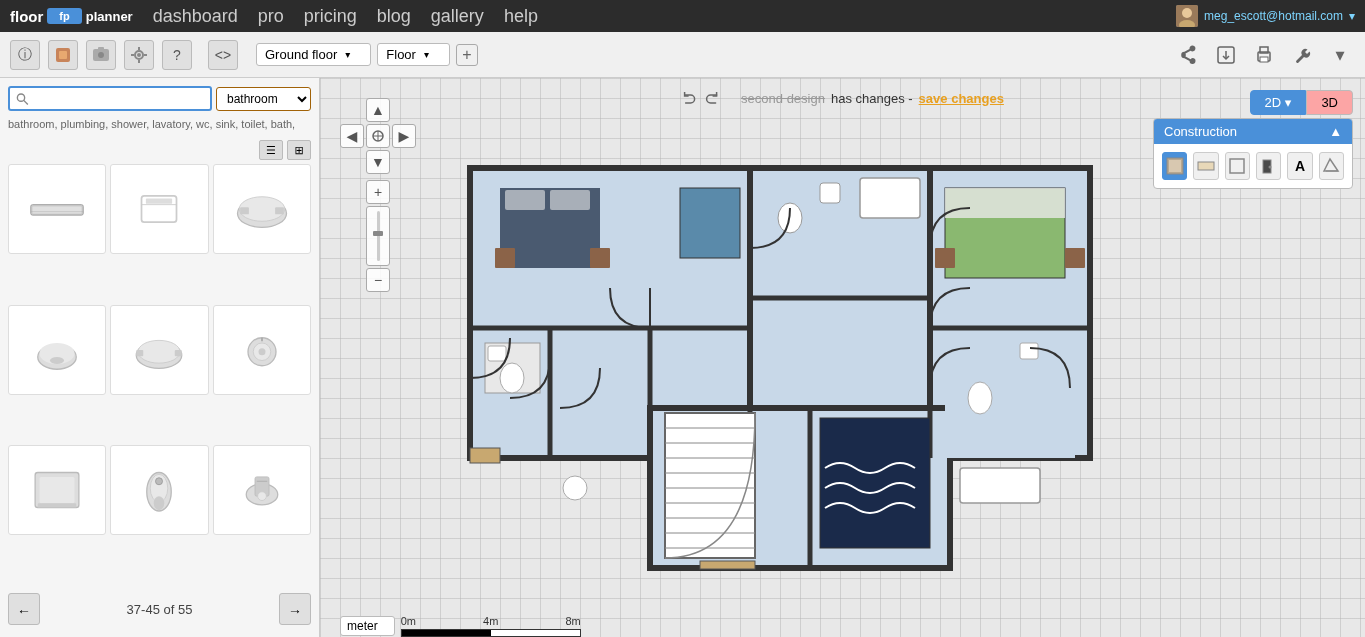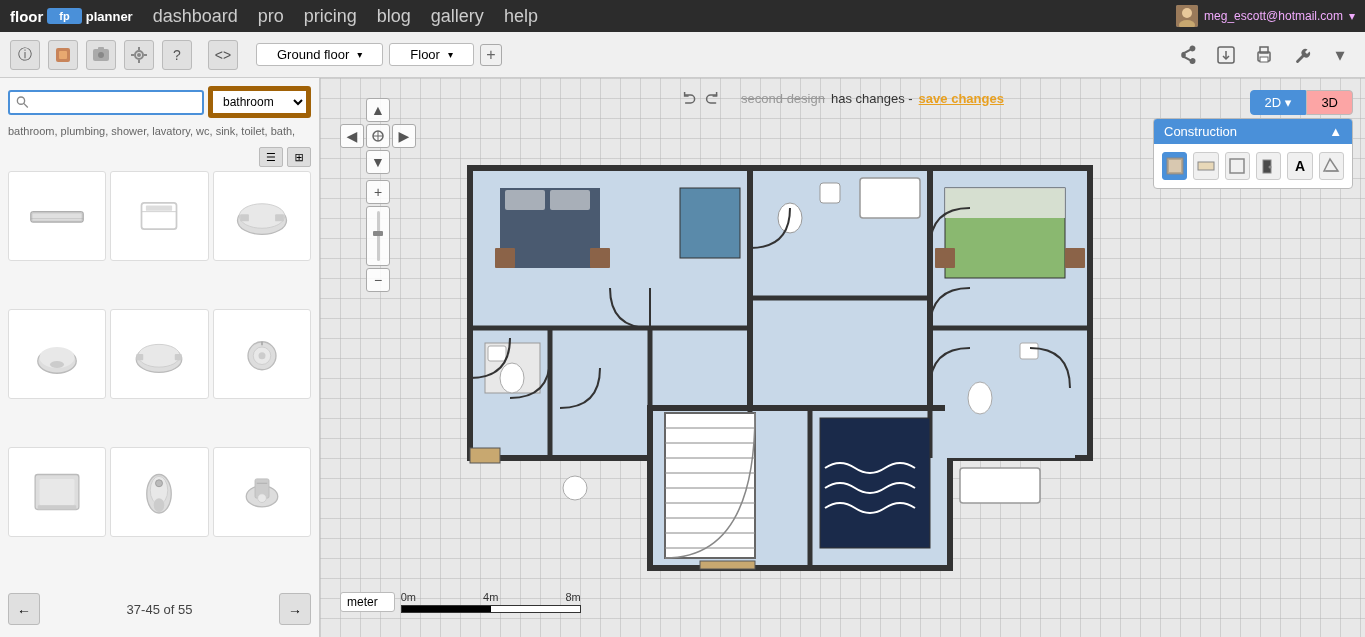--- a/index.html
+++ b/index.html
@@ -33,21 +33,21 @@
       color: #ccc;
       font-size: 18px;
       cursor: pointer;
       text-decoration: none;
     }
     #nav-spacer { flex: 1; }
     #user-menu {
       display: flex;
       align-items: center;
       gap: 6px;
-      color: #f0abfc;
+      color: #7dd3fc;
       font-size: 12px;
       cursor: pointer;
       margin-left: 6px;
     }
     #user-avatar {
       width: 22px; height: 22px;
       background: #888;
       border-radius: 2px;
       overflow: hidden;
       display: flex; align-items: center; justify-content: center;
@@ -77,21 +77,21 @@
     #floor-selector {
       display: flex;
       align-items: center;
       gap: 6px;
       margin-left: 10px;
     }
     .floor-dropdown {
       background: white;
       border: 1px solid #bbb;
       border-radius: 3px;
-      padding: 3px 20px 3px 20px;
+      padding: 3px 20px 3px 8px;
       font-size: 13px;
       cursor: pointer;
       position: relative;
       display: flex; align-items: center; gap: 4px;
     }
     .floor-dropdown::after {
       content: '▾';
       font-size: 10px;
       margin-left: 4px;
     }
@@ -155,21 +155,21 @@
     #search-input {
       border: none;
       outline: none;
       font-size: 13px;
       background: transparent;
       color: #333;
       width: 100%;
     }
     #search-category {
       background: white;
-      border: 5px solid #a16207;
+      border: 1px solid #a16207;
       border-radius: 3px;
       font-size: 12px;
       padding: 3px 16px 3px 6px;
       cursor: pointer;
     }
     #search-tags {
       font-size: 11px;
       color: #666;
       margin-bottom: 8px;
       line-height: 1.4;
@@ -290,21 +290,21 @@
     #floor-plan {
       position: absolute;
       top: 40px;
       left: 50px;
       z-index: 5;
     }
 
     
     #scale-bar {
       position: absolute;
-      bottom: 24px;
+      bottom: 0;
       left: 20px;
       display: flex;
       align-items: center;
       gap: 6px;
       z-index: 10;
     }
     #scale-unit {
       background: white;
       border: 1px solid #bbb;
       border-radius: 3px;

